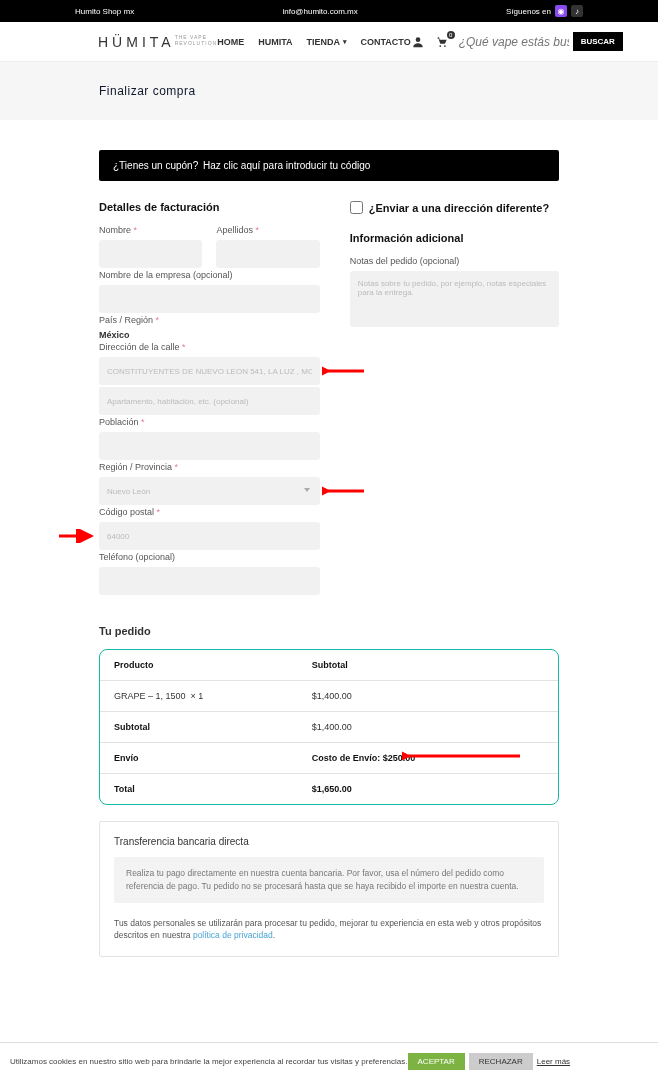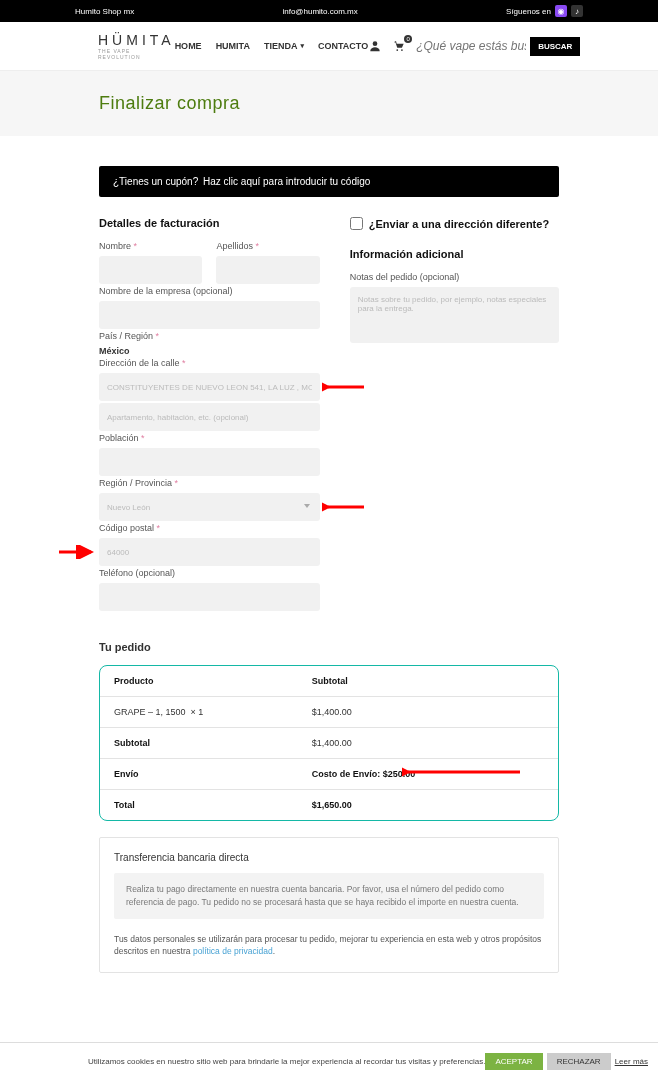--- a/index.html
+++ b/index.html
@@ -2,33 +2,33 @@
 <html><head>
 <meta charset="utf-8">
 <style>
 *{margin:0;padding:0;box-sizing:border-box;font-family:Arial,Helvetica,sans-serif}
 body{background:#fff;font-size:10px;color:#333}
 .topbar{background:#000;color:#fff;height:22px;display:flex;align-items:center;justify-content:space-between;padding:0 75px;font-size:8px}
 .topbar .social{display:flex;align-items:center;gap:4px}
 .social-icon{width:12px;height:12px;background:#8a4af3;border-radius:2px;display:flex;align-items:center;justify-content:center;color:#fff;font-size:8px}
 .social-icon.tiktok{background:#333}
 .header{background:#fff;display:flex;align-items:center;justify-content:space-between;padding:10px 98px;border-bottom:1px solid #eee}
-.logo{display:flex;flex-direction:column;align-items:flex-start}
+.logo{display:flex;flex-direction:row;align-items:flex-start}
 .logo-main{letter-spacing:4px;font-size:14px;font-weight:400;color:#333}
 .logo-sub{font-size:5px;letter-spacing:1px;color:#999}
 .nav{display:flex;gap:14px;font-size:9px;font-weight:600;color:#333}
 .nav-item{cursor:pointer;display:flex;align-items:center;gap:3px}
 .hdr-right{display:flex;align-items:center;gap:10px}
 .icon-sm{width:14px;height:14px;display:inline-block}
 .search-wrap{display:flex;align-items:center;gap:4px}
 .search-input{border:none;background:#fff;font-size:12px;font-style:italic;width:110px;color:#999}
 .search-btn{background:#000;color:#fff;border:none;padding:5px 8px;font-size:8px;font-weight:600;cursor:pointer}
 .title-strip{background:#f6f6f6;padding:22px 0}
 .container{max-width:460px;margin:0 auto}
-.page-title{font-size:18px;font-weight:300;letter-spacing:0.5px;color:#4d7c0f}
+.page-title{font-size:12px;font-weight:300;letter-spacing:0.5px;color:#0f172a}
 .coupon-bar{background:#000000;color:#fff;padding:10px 14px;margin-top:30px;border-radius:2px;font-size:10px}
 .coupon-bar a{color:#fff;text-decoration:none}
 .checkout-grid{display:flex;gap:30px;margin-top:20px}
 .col-left{flex:0 0 48%}
 .col-right{flex:1}
 .section-title{font-size:11px;font-weight:600;margin-bottom:12px;color:#111}
 .row-two{display:flex;gap:14px}
 .field{margin-bottom:2px;flex:1}
 .field label{display:block;font-size:9px;margin-bottom:5px;color:#555}
 .req{color:#e07ea0}
@@ -47,21 +47,21 @@
 .order-table .c1{flex:0 0 46%}
 .order-table .c2{flex:1}
 .order-table .head{font-weight:600;color:#111}
 .payment-box{border:1px solid #e3e3e3;border-radius:2px;margin-top:16px;padding:14px}
 .pay-method{font-size:10px;color:#333;margin-bottom:10px}
 .pay-desc{background:#f3f3f3;border-radius:2px;padding:10px 12px;font-size:8.5px;line-height:1.5;color:#777}
 .privacy-txt{font-size:8.5px;color:#555;line-height:1.5;margin-top:14px}
 .privacy-txt a{color:#4aa3d4;text-decoration:none}
 .arrow{position:absolute;pointer-events:none}
 .arrow svg{display:block}
-.cookie-bar{position:fixed;bottom:0;left:0;right:0;background:#fff;border-top:1px solid #ddd;padding:10px 10px;display:flex;align-items:center;justify-content:flex-end;z-index:100;font-size:8px}
+.cookie-bar{position:fixed;bottom:0;left:0;right:0;background:#fff;border-top:1px solid #ddd;padding:10px 10px;display:flex;align-items:center;justify-content:flex-start;z-index:100;font-size:8px}
 .cookie-txt{color:#444}
 .cookie-actions{display:flex;align-items:center;gap:4px}
 .btn-accept{background:#7cb342;color:#fff;border:none;padding:4px 10px;font-size:8px;cursor:pointer}
 .btn-reject{background:#ccc;color:#333;border:none;padding:4px 10px;font-size:8px;cursor:pointer}
 .read-more{font-size:8px;color:#333;text-decoration:underline;cursor:pointer}
 .cart-badge{position:relative}
 .cart-badge::after{content:'0';position:absolute;top:-4px;right:-6px;background:#333;color:#fff;border-radius:50%;width:8px;height:8px;font-size:6px;display:flex;align-items:center;justify-content:center}
 .rel{position:relative}
 </style>
 </head>

